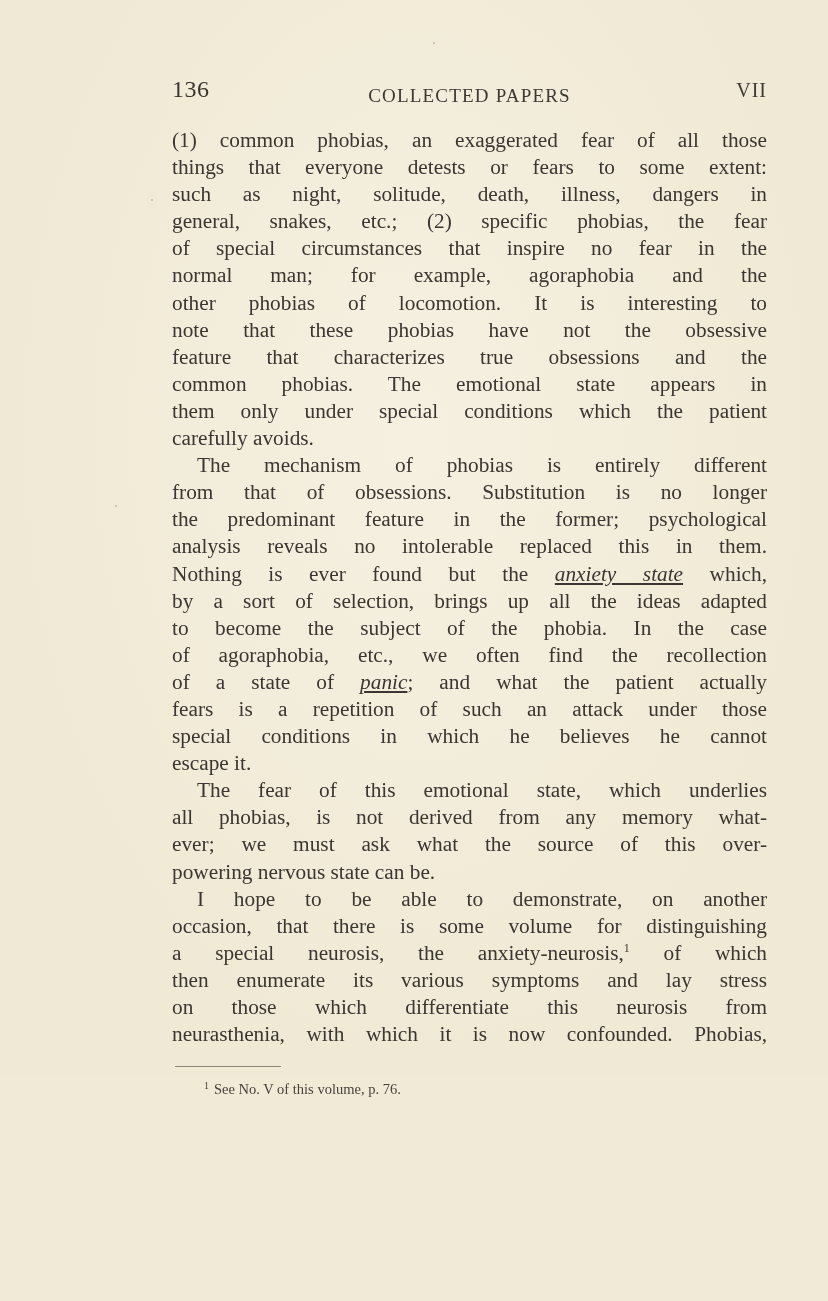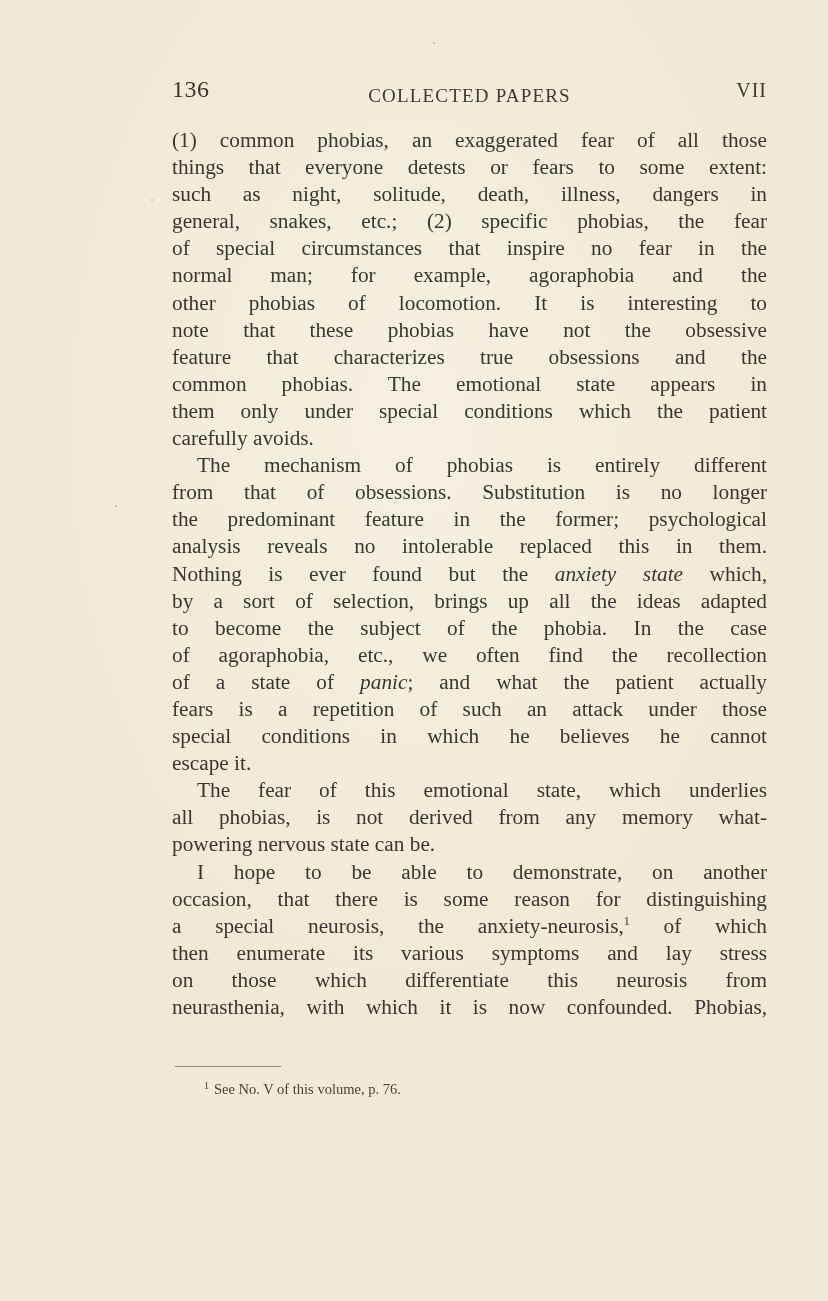--- a/index.html
+++ b/index.html
@@ -68,20 +68,21 @@
       text-align-last: justify;
     }
     .line.last {
       text-align-last: left;
     }
     .line.indent {
       padding-left: 25px;
     }
     .line em {
       font-style: italic;
+      text-decoration: underline;
     }
     .line sup {
       font-size: 12px;
       line-height: 0;
       vertical-align: 8px;
     }
     .footnote-rule {
       position: absolute;
       left: 175px;
       top: 1066px;
@@ -146,24 +147,25 @@
     <span class="line">by a sort of selection, brings up all the ideas adapted</span>
     <span class="line">to become the subject of the phobia. In the case</span>
     <span class="line">of agoraphobia, etc., we often find the recollection</span>
     <span class="line"><span>of a state of </span><em>panic</em><span>; and what the patient actually</span></span>
     <span class="line">fears is a repetition of such an attack under those</span>
     <span class="line">special conditions in which he believes he cannot</span>
     <span class="line last">escape it.</span>
 
     <span class="line indent">The fear of this emotional state, which underlies</span>
     <span class="line">all phobias, is not derived from any memory what-</span>
+    <span class="line">ever; we must ask what the source of this over-</span>
     <span class="line last">powering nervous state can be.</span>
 
     <span class="line indent">I hope to be able to demonstrate, on another</span>
-    <span class="line">occasion, that there is some reason for distinguishing</span>
+    <span class="line">occasion, that there is some volume for distinguishing</span>
     <span class="line"><span>a special neurosis, the anxiety-neurosis,</span><sup>1</sup><span> of which</span></span>
     <span class="line">then enumerate its various symptoms and lay stress</span>
     <span class="line">on those which differentiate this neurosis from</span>
     <span class="line">neurasthenia, with which it is now confounded. Phobias,</span>
   </div>
 
   <div class="footnote-rule"></div>
 
   <div class="footnote">
     <sup>1</sup><span>See No. V of this volume, p. 76.</span>

